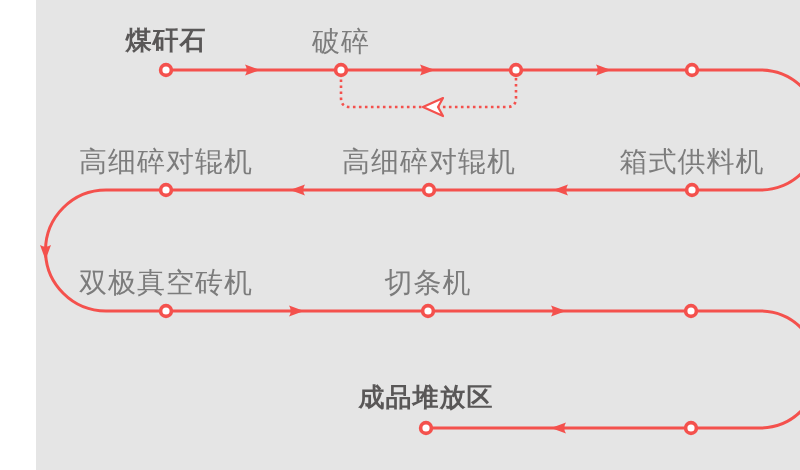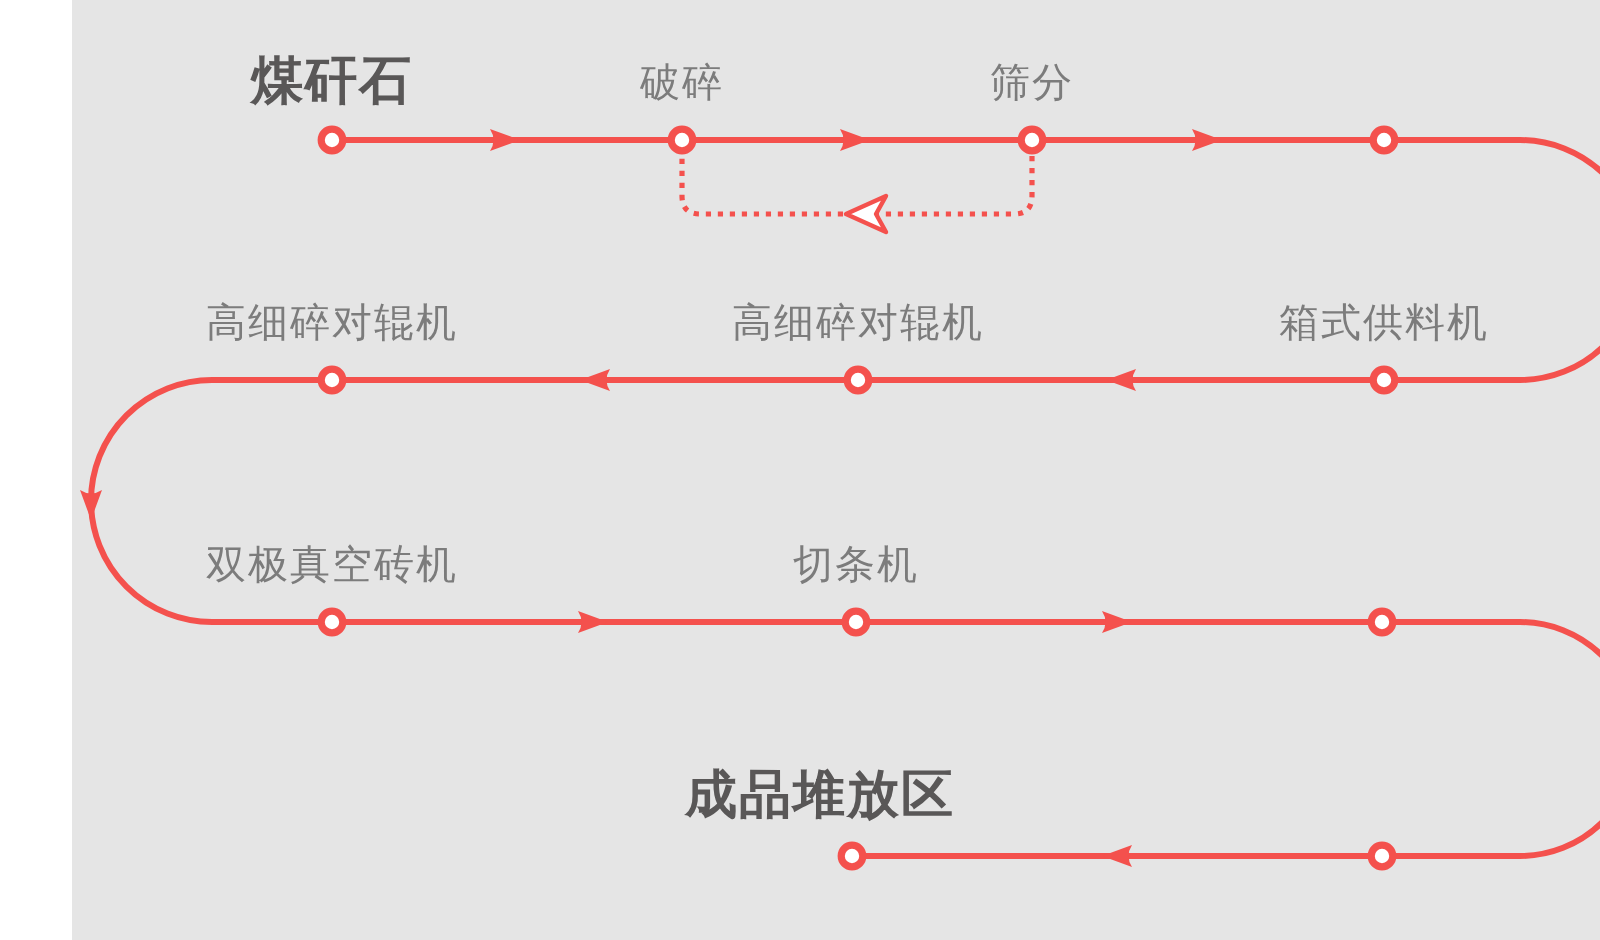--- a/index.html
+++ b/index.html
@@ -18,21 +18,21 @@
   }
   .flow-svg {
     position: absolute;
     left: 0;
     top: 0;
   }
   .lbl {
     position: absolute;
     width: 240px;
     text-align: center;
-    font-size: 20px;
+    font-size: 28px;
     line-height: 30px;
     color: #7c7c7c;
     letter-spacing: 1px;
     white-space: nowrap;
     user-select: none;
   }
   .lbl.bold {
     font-weight: bold;
     font-size: 26px;
     line-height: 32px;
@@ -77,21 +77,20 @@
       <circle cx="130" cy="311" r="5.4"></circle>
       <circle cx="392" cy="311" r="5.4"></circle>
       <circle cx="655" cy="311" r="5.4"></circle>
       <circle cx="655" cy="428" r="5.4"></circle>
       <circle cx="390" cy="428" r="5.4"></circle>
     </g>
   </svg>
 
   <div class="lbl bold" style="left:10px;  top:24px;">煤矸石</div>
   <div class="lbl" style="left:185px; top:27px;">破碎</div>
-  <div class="lbl" style="left:360px; top:27px;">筛分</div>
   <div class="lbl" style="left:273px; top:147px;">高细碎对辊机</div>
   <div class="lbl" style="left:536px; top:147px;">箱式供料机</div>
   <div class="lbl" style="left:10px;  top:147px;">高细碎对辊机</div>
   <div class="lbl" style="left:10px;  top:268px;">双极真空砖机</div>
   <div class="lbl" style="left:272px; top:268px;">切条机</div>
-  <div class="lbl bold" style="left:254px; top:381px;text-align:center;">成品堆放区</div>
+  <div class="lbl bold" style="left:270px; top:381px;text-align:center;">成品堆放区</div>
 
 </div>
 
 </body></html>

